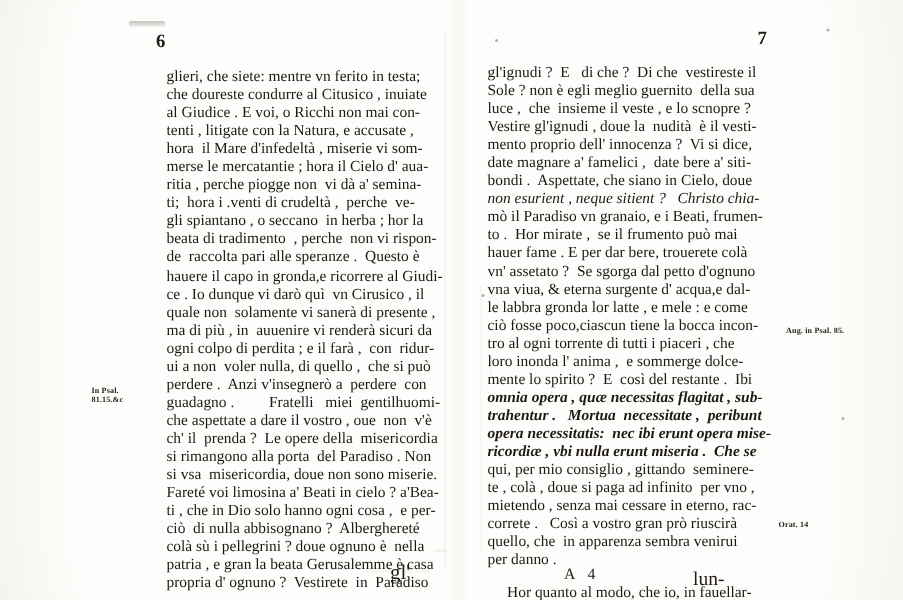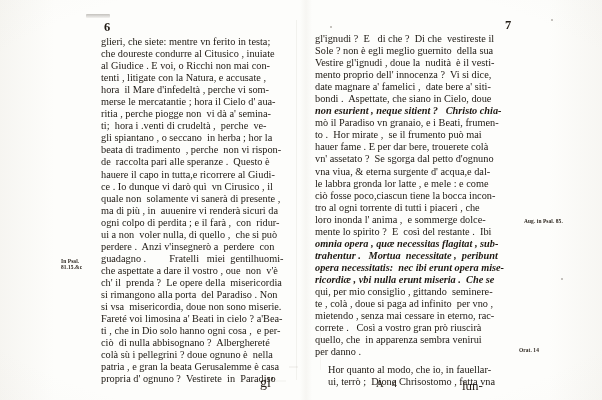--- a/index.html
+++ b/index.html
@@ -76,21 +76,21 @@
     left: 101px;
     top: 36px;
     width: 209px;
   }
   .textblock-recto {
     left: 9px;
     top: 33px;
     width: 213px;
   }
   .textblock p {
-    margin: 0;
+    margin: 10px;
     text-align: justify;
     text-justify: inter-word;
   }
   .textblock p.indent { text-indent: 13px; }
 
   
   .ln { display: block; white-space: pre; }
 
   
   .marginal {
@@ -159,28 +159,28 @@
   <div class="leaf leaf-verso">
 
     <div class="folio folio-verso">6</div>
 
     <div class="textblock textblock-verso">
       <p>
         <span class="ln">glieri, che siete: mentre vn ferito in testa;</span>
         <span class="ln">che doureste condurre al Citusico , inuiate</span>
         <span class="ln">al Giudice . E voi, o Ricchi non mai con-</span>
         <span class="ln">tenti , litigate con la Natura, e accusate ,</span>
-        <span class="ln">hora  il Mare d'infedeltà , perche vi som-</span>
+        <span class="ln">hora  il Mare d'infedeltà , miserie vi som-</span>
         <span class="ln">merse le mercatantie ; hora il Cielo d' aua-</span>
         <span class="ln">ritia , perche piogge non  vi dà a' semina-</span>
         <span class="ln">ti;  hora i .venti di crudeltà ,  perche  ve-</span>
         <span class="ln">gli spiantano , o seccano  in herba ; hor la</span>
         <span class="ln">beata di tradimento  , perche  non vi rispon-</span>
         <span class="ln">de  raccolta pari alle speranze .  Questo è</span>
-        <span class="ln">hauere il capo in tutta,e ricorrere al Giudi-</span>
+        <span class="ln">hauere il capo in gronda,e ricorrere al Giudi-</span>
         <span class="ln">ce . Io dunque vi darò quì  vn Cirusico , il</span>
         <span class="ln">quale non  solamente vi sanerà di presente ,</span>
         <span class="ln">ma di più , in  auuenire vi renderà sicuri da</span>
         <span class="ln">ogni colpo di perdita ; e il farà ,  con  ridur-</span>
         <span class="ln">ui a non  voler nulla, di quello ,  che si può</span>
         <span class="ln">perdere .  Anzi v'insegnerò a  perdere  con</span>
         <span class="ln">guadagno .         Fratelli   miei  gentilhuomi-</span>
         <span class="ln">che aspettate a dare il vostro , oue  non  v'è</span>
         <span class="ln">ch' il  prenda ?  Le opere della  misericordia</span>
         <span class="ln">si rimangono alla porta  del Paradiso . Non</span>
@@ -200,25 +200,26 @@
   <div class="marginal marginal-left">In Psal. 81.15.&amp;c</div>
 
   <div class="leaf leaf-recto">
 
     <div class="folio folio-recto">7</div>
 
     <div class="textblock textblock-recto">
       <p>
         <span class="ln">gl'ignudi ?  E   di che ?  Di che  vestireste il</span>
         <span class="ln">Sole ? non è egli meglio guernito  della sua</span>
+        <span class="ln">luce ,  che  insieme il veste , e lo scnopre ?</span>
         <span class="ln">Vestire gl'ignudi , doue la  nudità  è il vesti-</span>
         <span class="ln">mento proprio dell' innocenza ?  Vi si dice,</span>
         <span class="ln">date magnare a' famelici ,  date bere a' siti-</span>
         <span class="ln">bondi .  Aspettate, che siano in Cielo, doue</span>
-        <span class="ln lat-line" style="font-style:italic;font-weight:bold;">non esurient , neque sitient ?   Christo chia-</span>
+        <span class="ln lat-line" style="font-style:italic;font-weight:normal;">non esurient , neque sitient ?   Christo chia-</span>
         <span class="ln">mò il Paradiso vn granaio, e i Beati, frumen-</span>
         <span class="ln">to .  Hor mirate ,  se il frumento può mai</span>
         <span class="ln">hauer fame . E per dar bere, trouerete colà</span>
         <span class="ln">vn' assetato ?  Se sgorga dal petto d'ognuno</span>
         <span class="ln">vna viua, &amp; eterna surgente d' acqua,e dal-</span>
         <span class="ln">le labbra gronda lor latte , e mele : e come</span>
         <span class="ln">ciò fosse poco,ciascun tiene la bocca incon-</span>
         <span class="ln">tro al ogni torrente di tutti i piaceri , che</span>
         <span class="ln">loro inonda l' anima ,  e sommerge dolce-</span>
         <span class="ln">mente lo spirito ?  E  così del restante .  Ibi</span>

